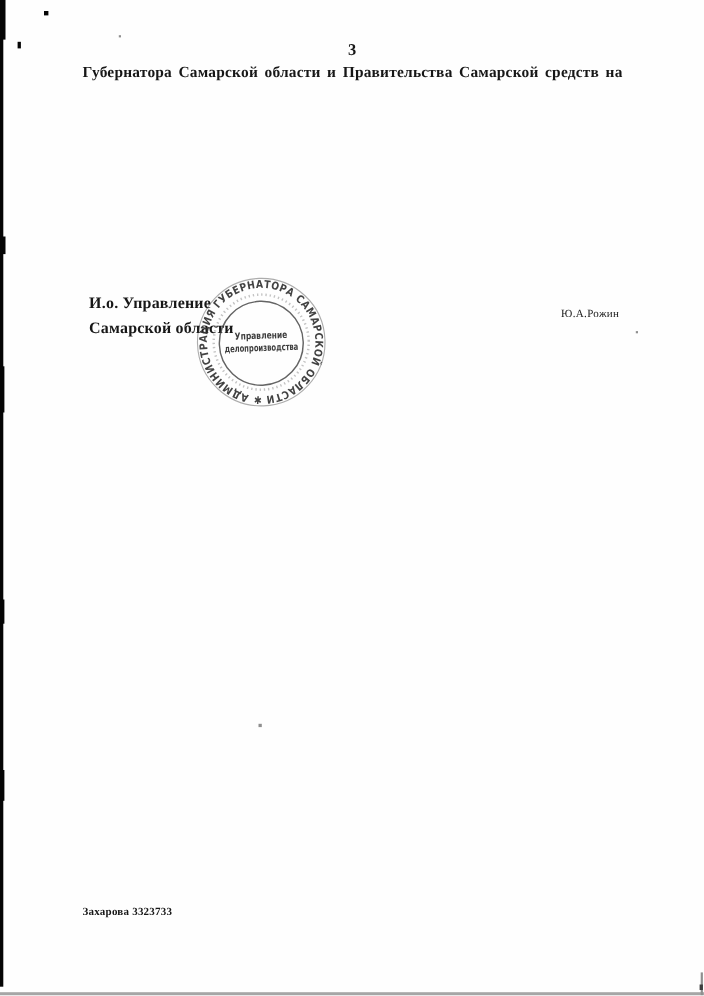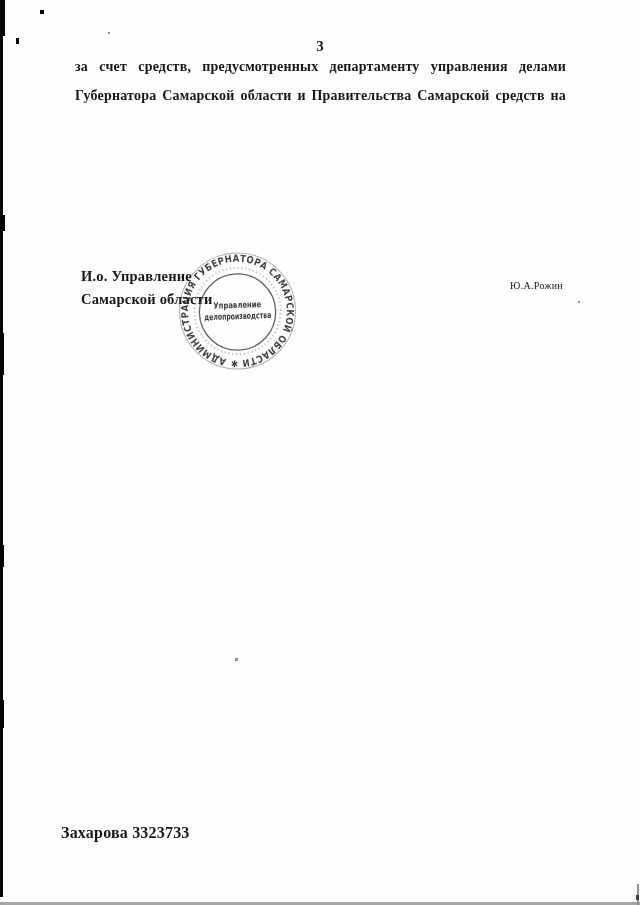--- a/index.html
+++ b/index.html
@@ -34,43 +34,42 @@
     position:absolute;left:81px;top:265px;
     font-size:14.5px;font-weight:bold;line-height:23px;
     letter-spacing:0.2px;white-space:nowrap;
   }
   .sig-name{
     position:absolute;right:77px;top:280px;
     font-size:10px;font-weight:normal;letter-spacing:0.3px;
     white-space:nowrap;
   }
   .executor{
-    position:absolute;left:61px;top:824px;
-    font-size:16px;font-weight:bold;letter-spacing:0.2px;
+    position:absolute;left:75px;top:824px;
+    font-size:10px;font-weight:bold;letter-spacing:0.2px;
   }
   
   .stamp{
     position:absolute;left:177px;top:250px;
     width:122px;height:122px;
     opacity:0.92;
   }
   
   .art{position:absolute;background:#050505;}
   .art.gray{background:#a6a6a6;}
   .art.midgray{background:#8f8f8f;}
 </style>
 </head>
 <body>
 
 <div class="page">
 
   <div class="pageno">3</div>
 
   <div class="para" style="top:52px;">
-    <span class="jline">за счет средств, предусмотренных департаменту управления делами</span>
     <span class="jline">Губернатора Самарской области и Правительства Самарской средств на</span>
   </div>
 
 
   <div class="sig-title">
     <span style="display:block;">И.о. Управление</span>
     <span style="display:block;">Самарской области</span>
   </div>
   <div class="sig-name">Ю.А.Рожин</div>
 

